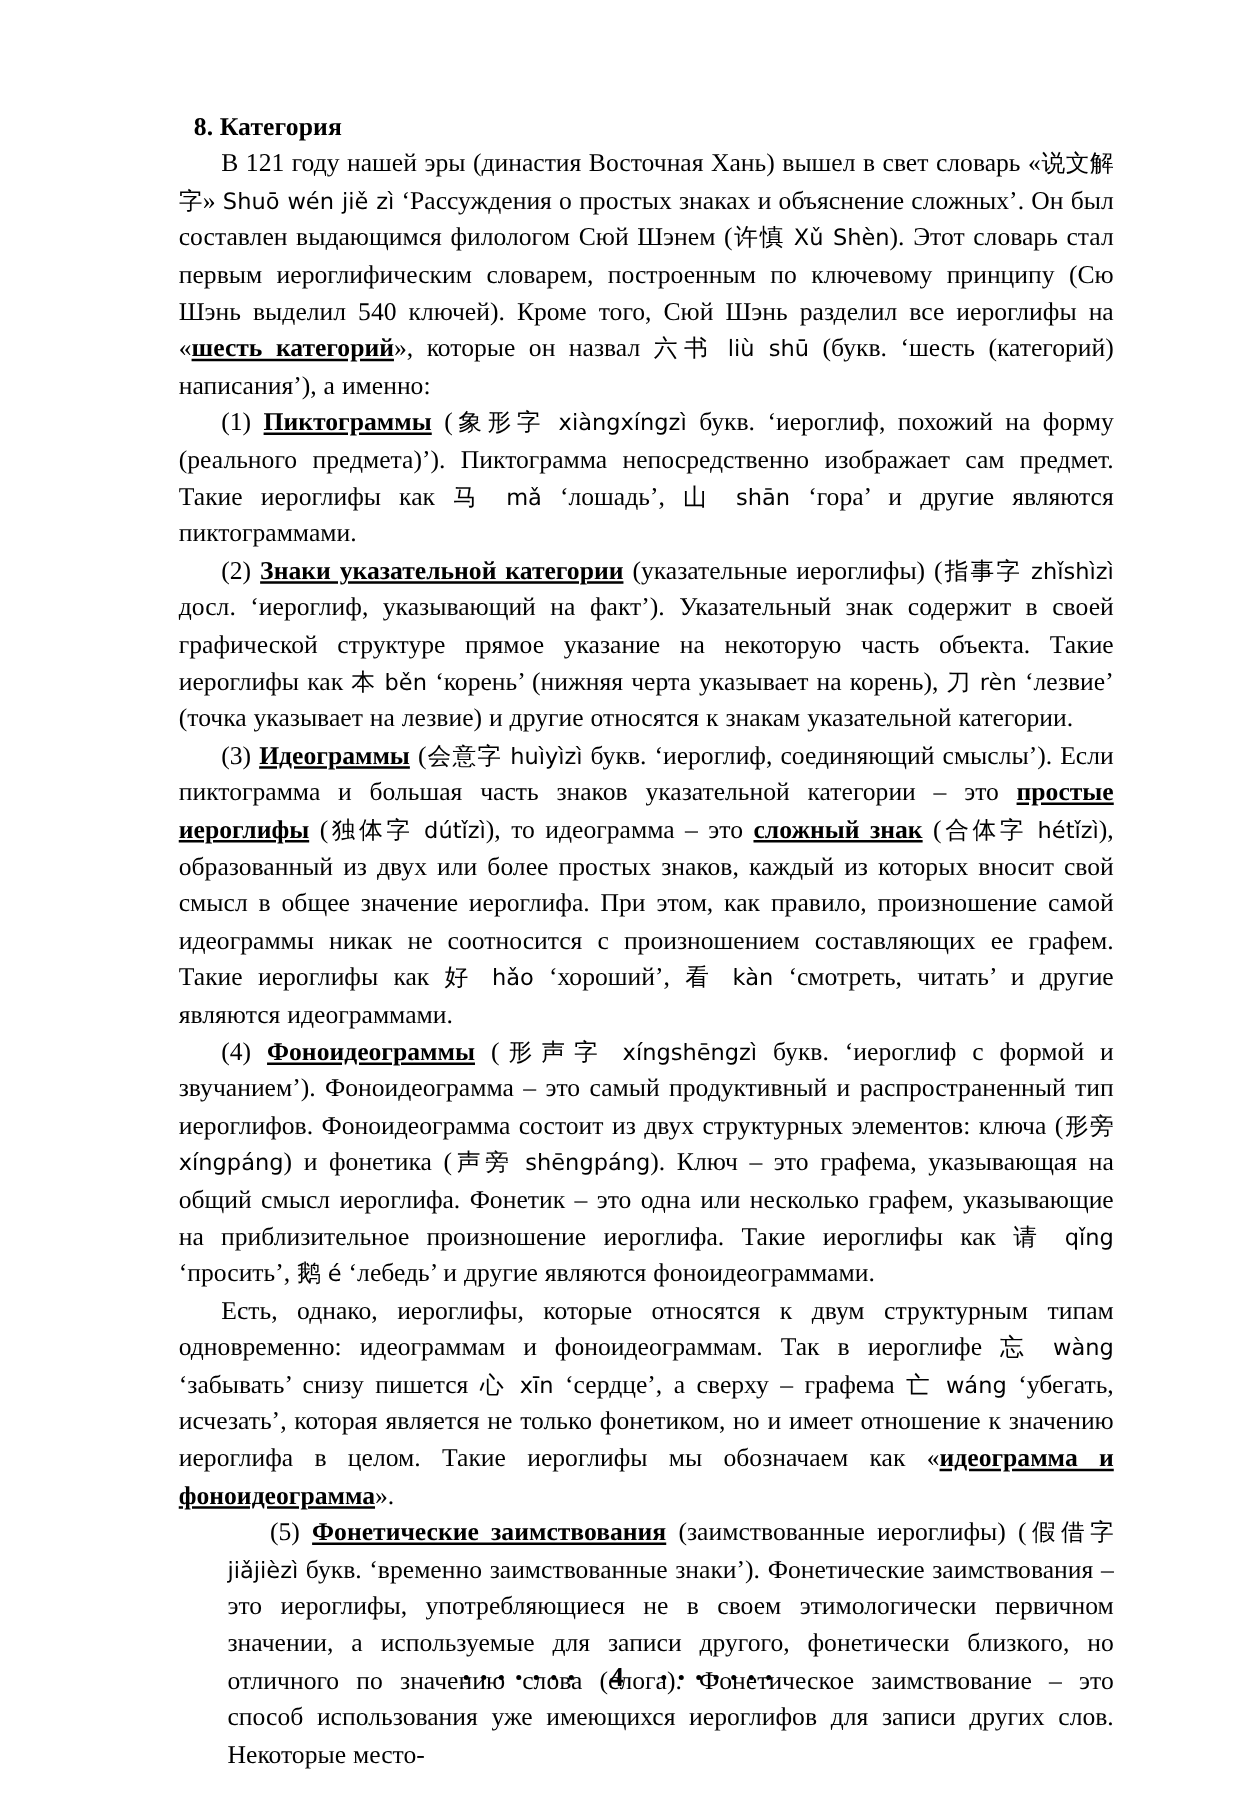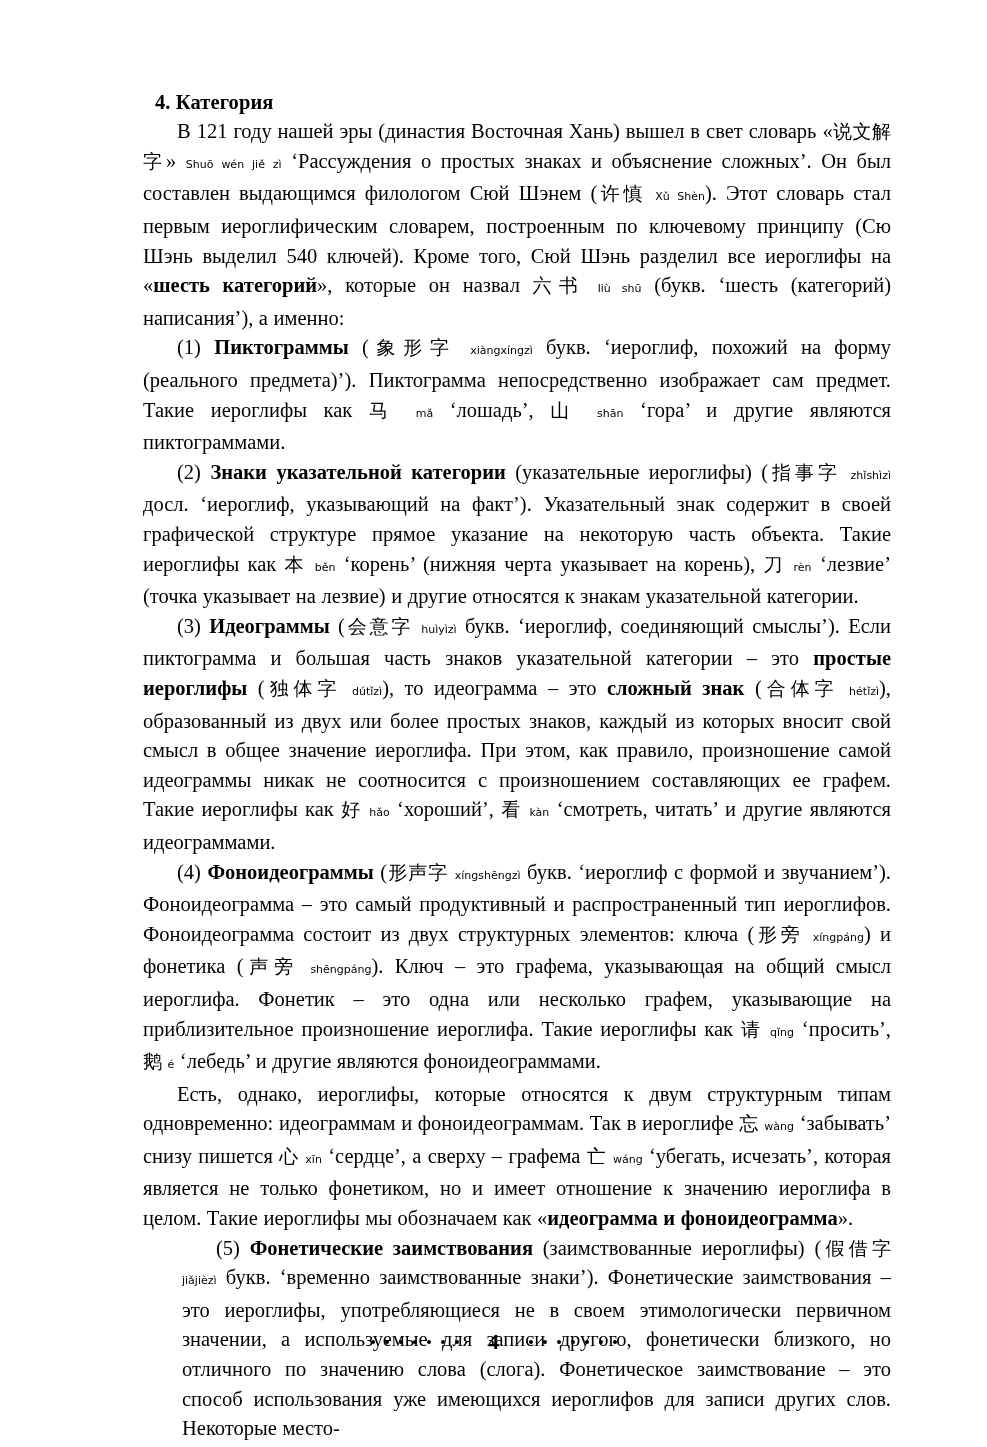--- a/index.html
+++ b/index.html
@@ -45,29 +45,30 @@
     hyphens: manual;
     -webkit-hyphens: manual;
     word-spacing: 0.02em;
   }
   p.para.last {
     text-align: justify;
     margin-left: 39px;
   }
   b, .b {
     font-weight: bold;
+    text-decoration: underline;
   }
   .cjk {
     font-family: "DejaVu Sans", "Liberation Sans", sans-serif;
     font-size: 19px;
     letter-spacing: 0px;
   }
   .py {
     font-family: "DejaVu Sans", "Liberation Sans", sans-serif;
-    font-size: 11px;
+    font-size: 18px;
   }
   .footer {
     position: absolute;
     left: 0;
     right: 0;
     top: 1329px;
     display: flex;
     align-items: center;
     justify-content: center;
     gap: 26px;
@@ -92,21 +93,21 @@
     text-align: center;
   }
 </style>
 </head>
 <body>
 
 <div class="page">
 
   <div class="content">
 
-    <h2 class="section-heading">4. Категория</h2>
+    <h2 class="section-heading">8. Категория</h2>
 
     <p class="para">В 121 году нашей эры (династия Восточная Хань) вышел в свет словарь «<span class="cjk">说文解字</span>» <span class="py">Shuō wén jiě zì</span> ‘Рассуждения о простых знаках и объяснение сложных’. Он был составлен выдающимся филологом Сюй Шэнем (<span class="cjk">许慎</span> <span class="py">Xǔ Shèn</span>). Этот словарь стал первым иероглифическим словарем, построенным по ключевому принципу (Сю Шэнь выделил 540 ключей). Кроме того, Сюй Шэнь разделил все иероглифы на «<span class="b">шесть категорий</span>», которые он назвал <span class="cjk">六书</span>  <span class="py">liù shū</span> (букв. ‘шесть (категорий) написания’), а именно:</p>
     <p class="para">(1) <span class="b">Пиктограммы</span> (<span class="cjk">象形字</span> <span class="py">xiàngxíngzì</span> букв. ‘иероглиф, похожий на форму (реального предмета)’). Пиктограмма непосредственно изображает сам предмет. Такие иероглифы как <span class="cjk">马</span> <span class="py">mǎ</span> ‘лошадь’, <span class="cjk">山</span> <span class="py">shān</span> ‘гора’ и другие являются пиктограммами.</p>
     <p class="para">(2) <span class="b">Знаки указательной категории</span> (указательные иероглифы) (<span class="cjk">指事字</span> <span class="py">zhǐshìzì</span> досл. ‘иероглиф, указывающий на факт’). Указательный знак содержит в своей графической структуре прямое указание на некоторую часть объекта. Такие иероглифы как <span class="cjk">本</span> <span class="py">běn</span> ‘корень’ (нижняя черта указывает на корень), <span class="cjk">刀</span> <span class="py">rèn</span> ‘лезвие’ (точка указывает на лезвие) и другие относятся к знакам указательной категории.</p>
     <p class="para">(3) <span class="b">Идеограммы</span> (<span class="cjk">会意字</span> <span class="py">huìyìzì</span> букв. ‘иероглиф, соединяющий смыслы’). Если пиктограмма и большая часть знаков указательной категории – это <span class="b">простые иероглифы</span> (<span class="cjk">独体字</span> <span class="py">dútǐzì</span>), то идеограмма – это <span class="b">сложный знак</span> (<span class="cjk">合体字</span> <span class="py">hétǐzì</span>), образованный из двух или более простых знаков, каждый из которых вносит свой смысл в общее значение иероглифа. При этом, как правило, произношение самой идеограммы никак не соотносится с произношением составляющих ее графем. Такие иероглифы как <span class="cjk">好</span> <span class="py">hǎo</span> ‘хороший’, <span class="cjk">看</span> <span class="py">kàn</span> ‘смотреть, читать’ и другие являются идеограммами.</p>
     <p class="para">(4) <span class="b">Фоноидеограммы</span> (<span class="cjk">形声字</span> <span class="py">xíngshēngzì</span> букв. ‘иероглиф с формой и звучанием’). Фоноидеограмма – это самый продуктивный и распространенный тип иероглифов. Фоноидеограмма состоит из двух структурных элементов: ключа (<span class="cjk">形旁</span> <span class="py">xíngpáng</span>) и фонетика (<span class="cjk">声旁</span> <span class="py">shēngpáng</span>). Ключ – это графема, указывающая на общий смысл иероглифа. Фонетик – это одна или несколько графем, указывающие на приблизительное произношение иероглифа. Такие иероглифы как <span class="cjk">请</span> <span class="py">qǐng</span> ‘просить’, <span class="cjk">鹅</span> <span class="py">é</span> ‘лебедь’ и другие являются фоноидеограммами.</p>
     <p class="para">Есть, однако, иероглифы, которые относятся к двум структурным типам одновременно: идеограммам и фоноидеограммам. Так в иероглифе <span class="cjk">忘</span>  <span class="py">wàng</span> ‘забывать’ снизу пишется <span class="cjk">心</span>  <span class="py">xīn</span> ‘сердце’, а сверху – графема <span class="cjk">亡</span>  <span class="py">wáng</span> ‘убегать, исчезать’, которая является не только фонетиком, но и имеет отношение к значению иероглифа в целом. Такие иероглифы мы обозначаем как «<span class="b">идеограмма и фоноидеограмма</span>».</p>
     <p class="para last">(5) <span class="b">Фонетические заимствования</span> (заимствованные иероглифы) (<span class="cjk">假借字</span> <span class="py">jiǎjièzì</span> букв. ‘временно заимствованные знаки’). Фонетические заимствования – это иероглифы, употребляющиеся не в своем этимологически первичном значении, а используемые для записи другого, фонетически близкого, но отличного по значению слова (слога). Фонетическое заимствование – это способ использования уже имеющихся иероглифов для записи других слов. Некоторые место-</p>
 
   </div>

